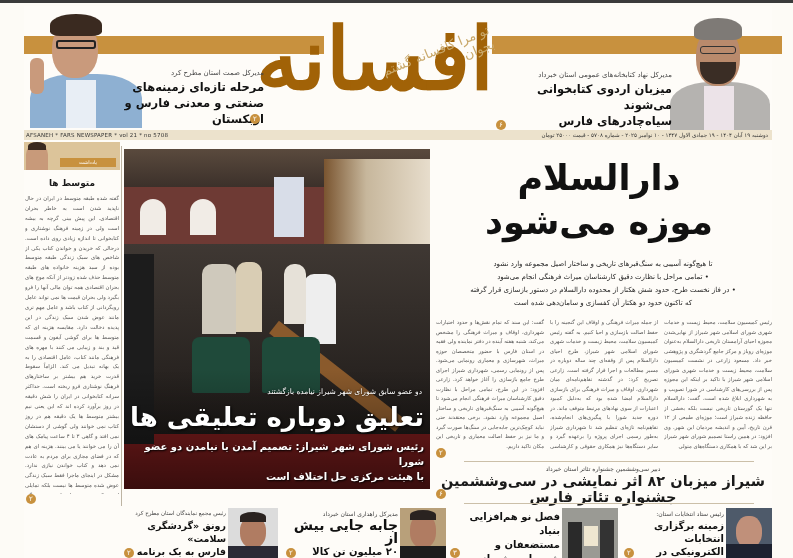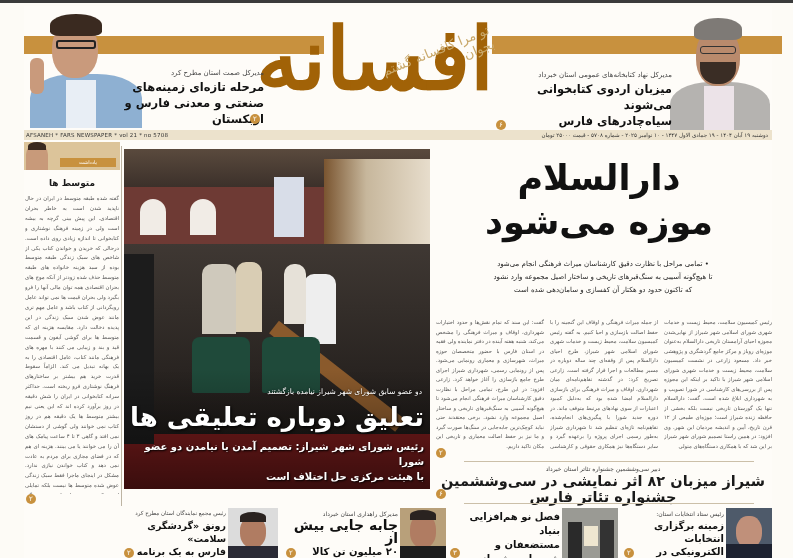--- a/index.html
+++ b/index.html
@@ -153,22 +153,23 @@
       <div>با هیئت مرکزی حل اختلاف است</div>
     </div>
     <div class="num-badge" style="left:4px;top:342px;background:transparent;border:1px solid #c8913e;color:#c8913e;">۵</div>
   </div>
 
   <div class="lead-title">
     <div>دارالسلام</div>
     <div>موزه می‌شود</div>
   </div>
   <div class="lead-bullets">
+    <div>تا هیچ‌گونه آسیبی به سنگ‌قبرهای تاریخی و ساختار اصیل مجموعه وارد نشود</div>
     <div>• تمامی مراحل با نظارت دقیق کارشناسان میراث فرهنگی انجام می‌شود</div>
-    <div>تا هیچ‌گونه آسیبی به سنگ‌قبرهای تاریخی و ساختار اصیل مجموعه وارد نشود</div>
+    <div>• در فاز نخست طرح، حدود شش هکتار از محدوده دارالسلام در دستور بازسازی قرار گرفته</div>
     <div>که تاکنون حدود دو هکتار آن کفسازی و سامان‌دهی شده است</div>
   </div>
   <div class="lead-cols">
     <div class="lead-col">رئیس کمیسیون سلامت، محیط زیست و خدمات شهری شورای اسلامی شهر شیراز از نهایی‌شدن مجوزه احیای آرامستان تاریخی دارالسلام به‌عنوان موزه‌ای روباز و مرکز جامع گردشگری و پژوهشی خبر داد. مسعود زارعی در نشست کمیسیون سلامت، محیط زیست و خدمات شهری شورای اسلامی شهر شیراز با تاکید بر اینکه این مجوزه پس از بررسی‌های کارشناسی در شورا تصویب و به شهرداری ابلاغ شده است، گفت: دارالسلام تنها یک گورستان تاریخی نیست بلکه بخشی از حافظه زنده شیراز است؛ موزه‌ای طبیعی از ۱۲ قرن تاریخ، آیین و اندیشه مردمان این شهر. وی افزود: در همین راستا تصمیم شورای شهر شیراز بر این شد که با همکاری دستگاه‌های متولی</div>
     <div class="lead-col">از جمله میراث فرهنگی و اوقاف این گنجینه را با حفظ اصالت بازسازی و احیا کنیم. به گفته رئیس کمیسیون سلامت، محیط زیست و خدمات شهری شورای اسلامی شهر شیراز، طرح احیای دارالسلام پس از وقفه‌ای چند ساله دوباره در مسیر مطالعات و اجرا قرار گرفته است. زارعی تصریح کرد: در گذشته تفاهم‌نامه‌ای میان شهرداری، اوقاف و میراث فرهنگی برای بازسازی دارالسلام امضا شده بود که به‌دلیل کمبود اعتبارات از سوی نهادهای مرتبط متوقف ماند. در دوره جدید شورا با پیگیری‌های انجام‌شده، تفاهم‌نامه تازه‌ای تنظیم شد تا شهرداری شیراز به‌طور رسمی اجرای پروژه را برعهده گیرد و سایر دستگاه‌ها نیز همکاری حقوقی و کارشناسی داشته باشند. وی در ادامه با اشاره به تدوین سند مداخلات دارالسلام</div>
     <div class="lead-col">گفت: این سند که تمام نقش‌ها و حدود اختیارات شهرداری، اوقاف و میراث فرهنگی را مشخص می‌کند، شنبه هفته آینده در دفتر نماینده ولی فقیه در استان فارس با حضور متخصصان حوزه میراث، شهرسازی و معماری رونمایی می‌شود. پس از رونمایی رسمی، شهرداری شیراز اجرای طرح جامع بازسازی را آغاز خواهد کرد. زارعی افزود: در این طرح، تمامی مراحل با نظارت دقیق کارشناسان میراث فرهنگی انجام می‌شود تا هیچ‌گونه آسیبی به سنگ‌قبرهای تاریخی و ساختار اصیل مجموعه وارد نشود. برخی معتقدند حتی نباید کوچک‌ترین جابه‌جایی در سنگ‌ها صورت گیرد و ما نیز بر حفظ اصالت معماری و تاریخی این مکان تاکید داریم.</div>
   </div>
   <div class="num-badge" style="left:412px;top:442px;">۲</div>
 
   <div class="hrule" style="left:440px;top:455px;width:290px;"></div>

